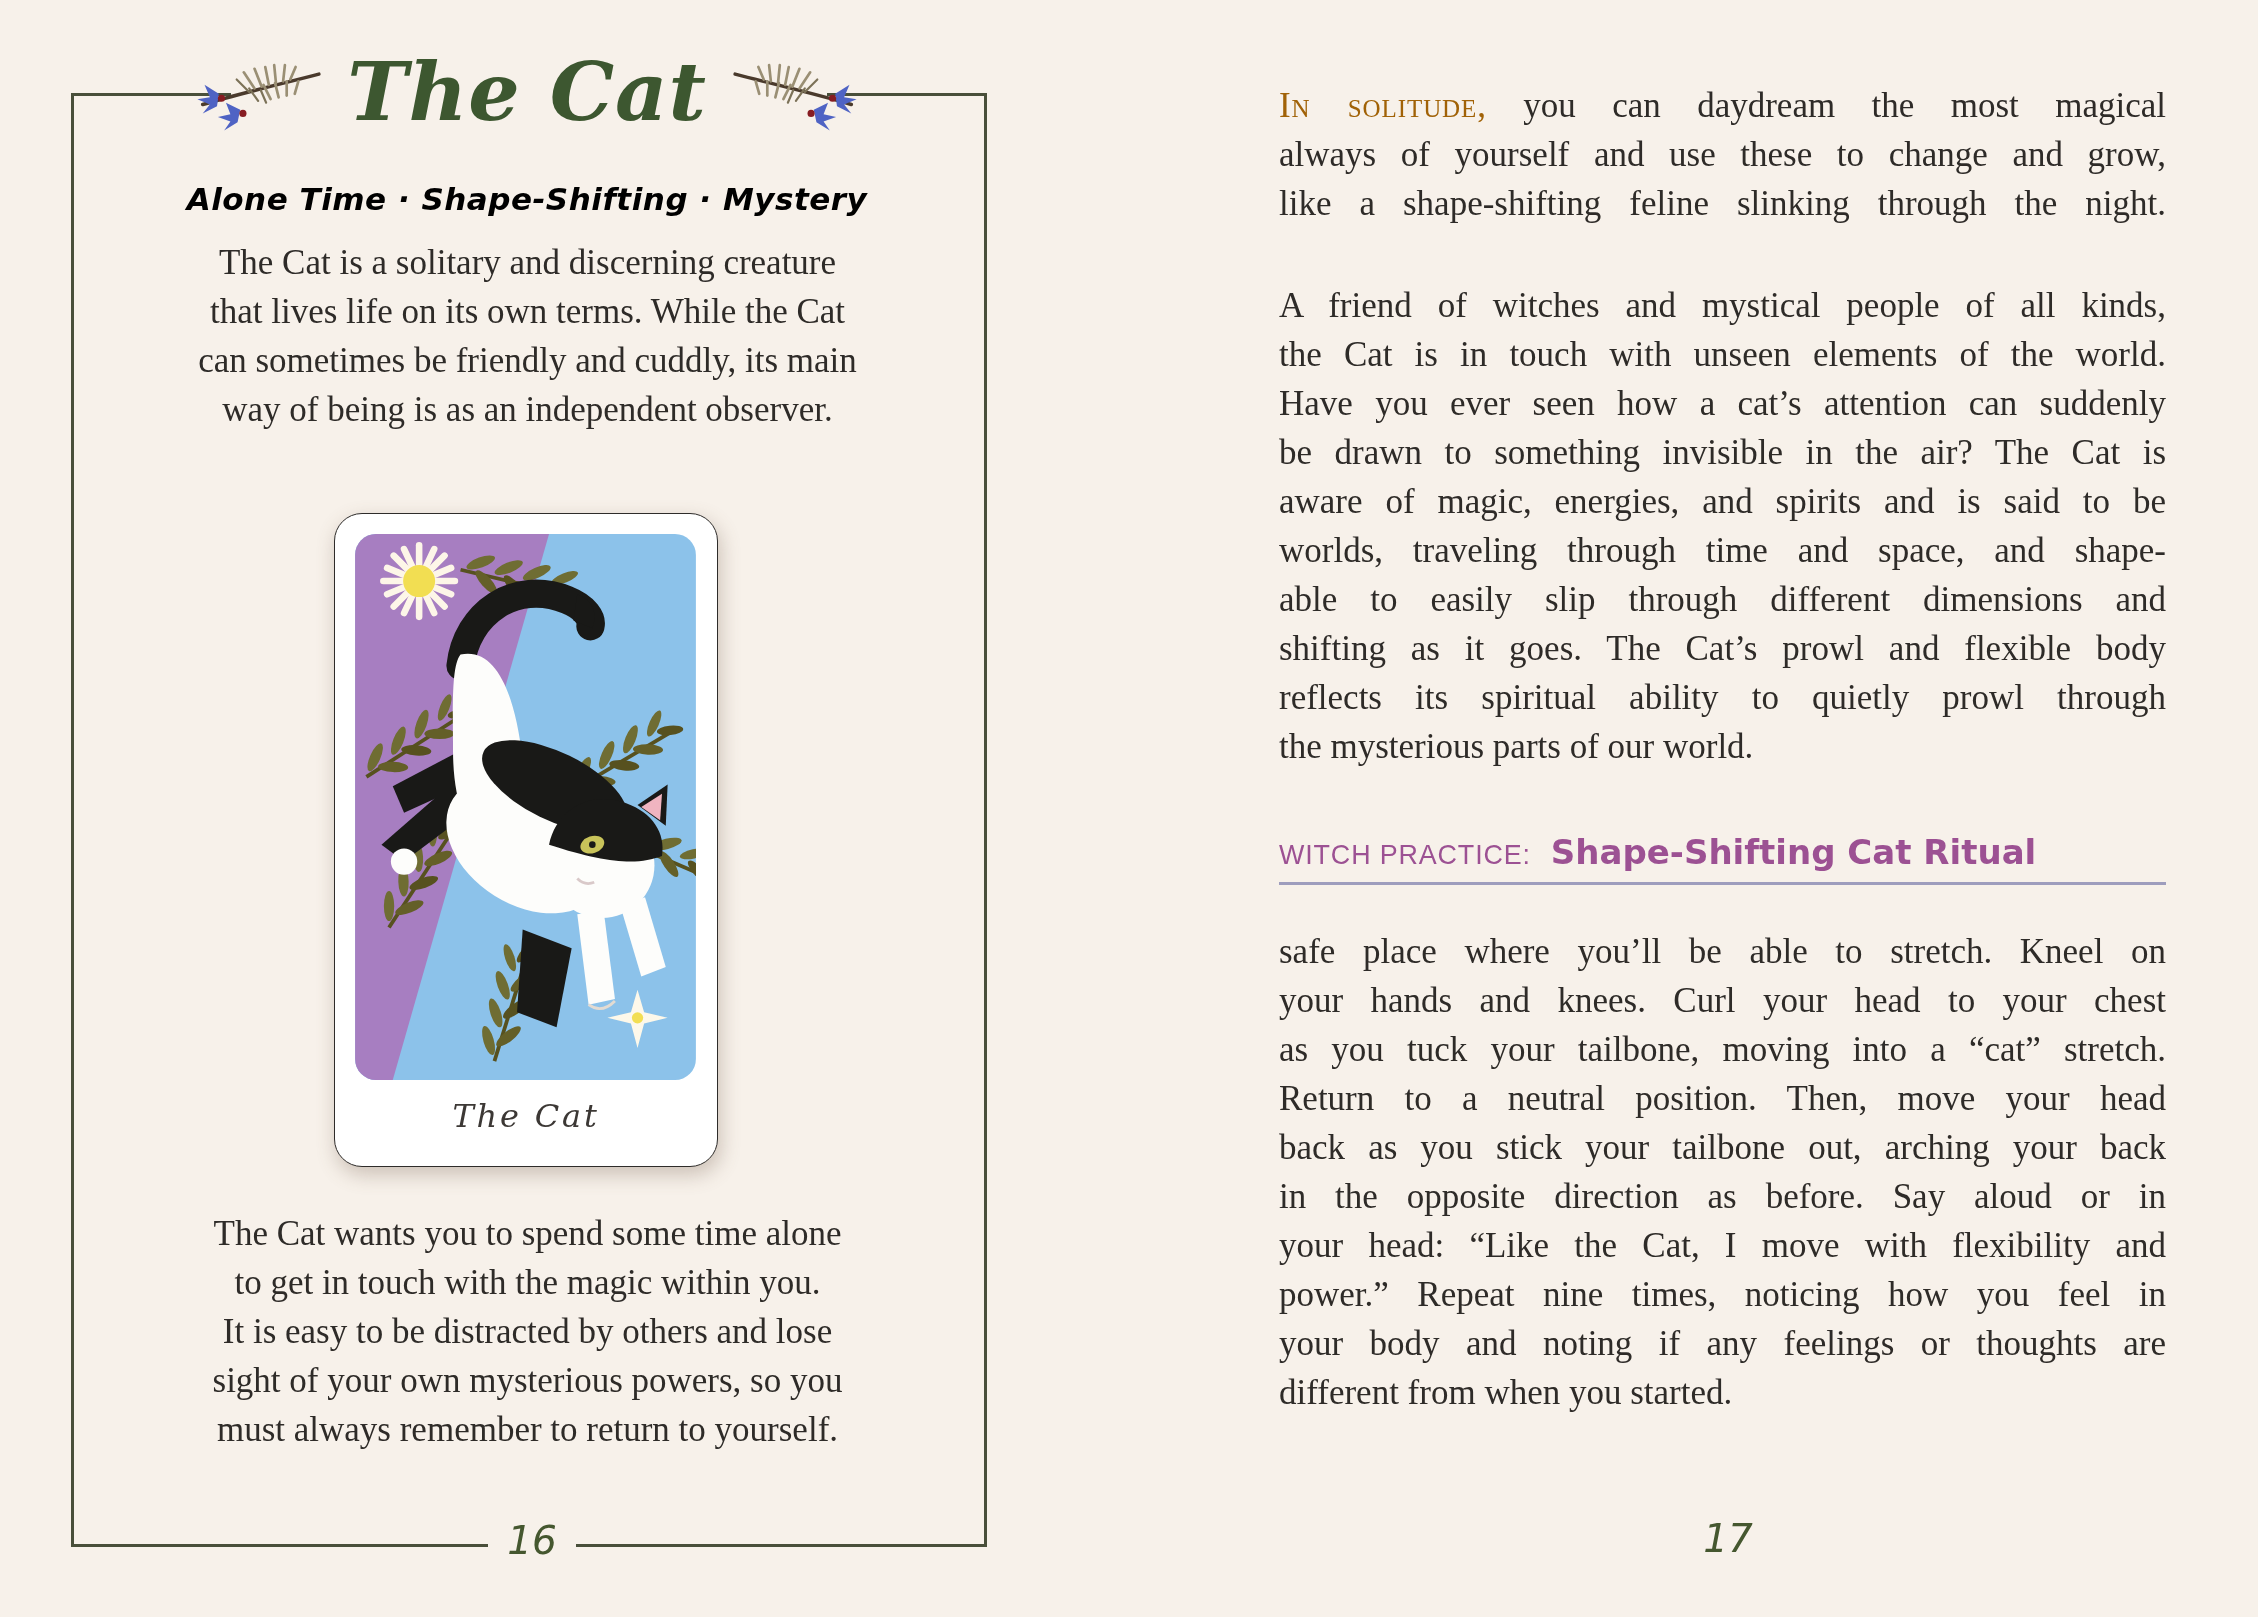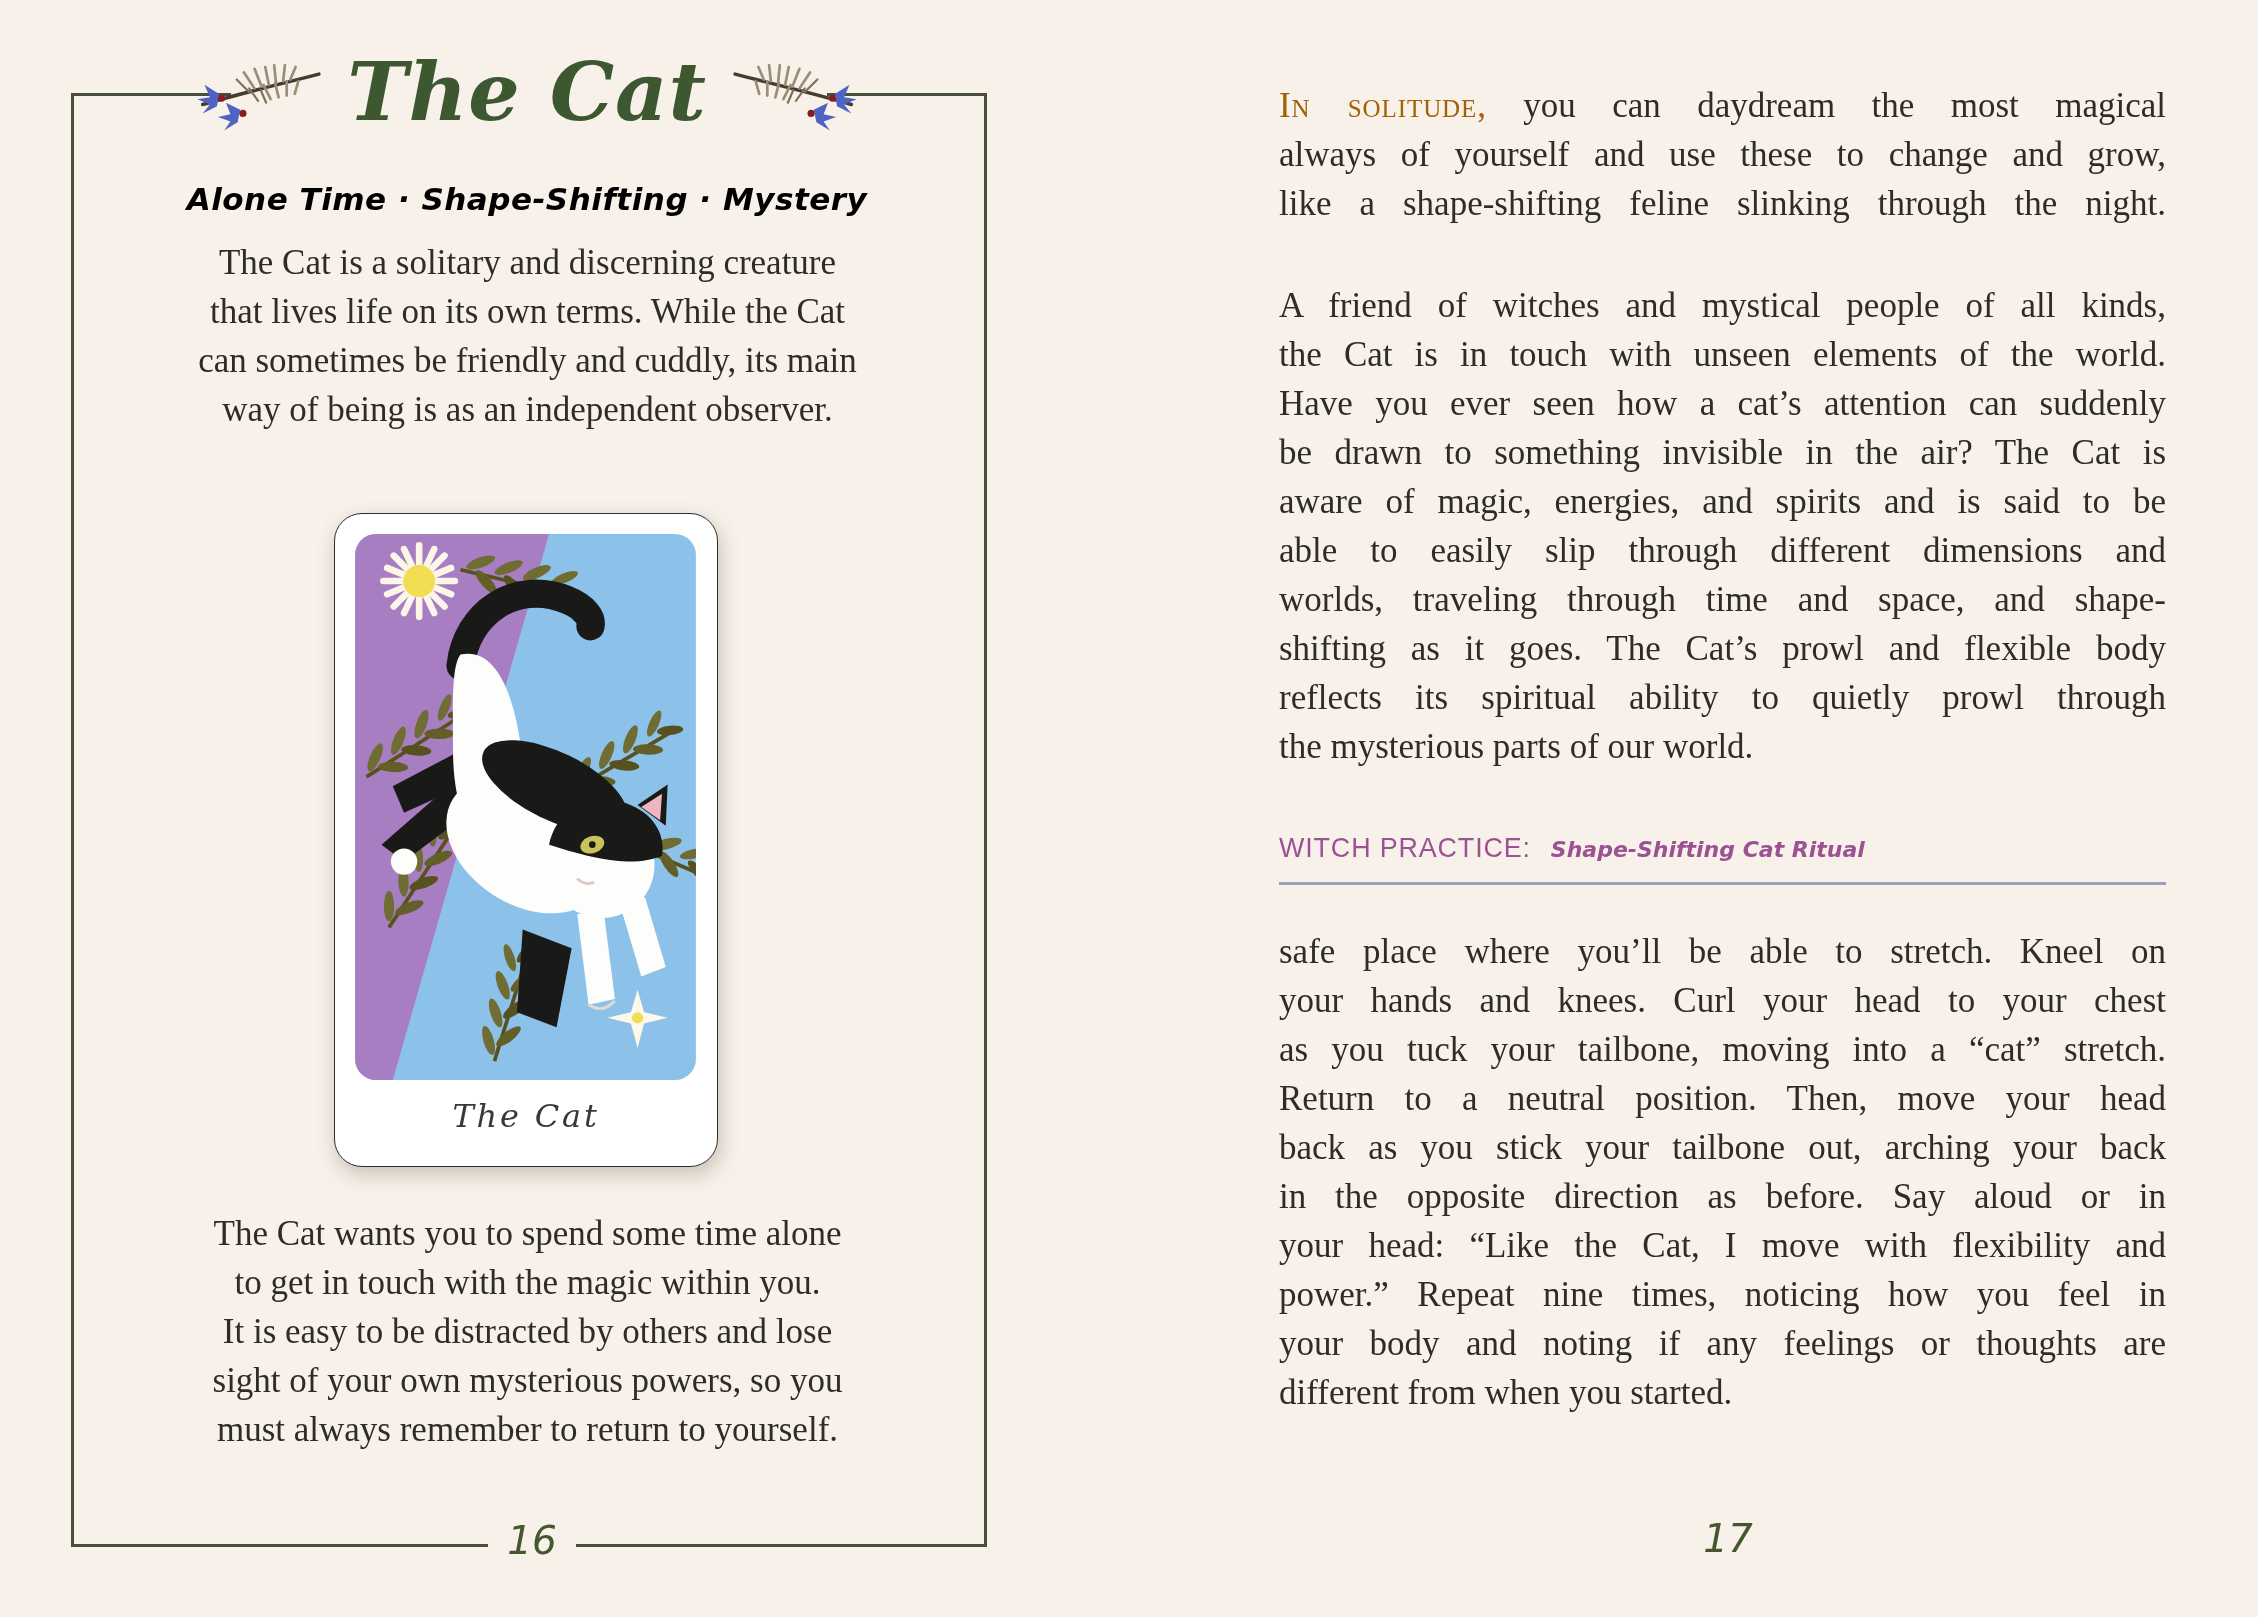--- a/index.html
+++ b/index.html
@@ -88,22 +88,22 @@
     color:#a16207;letter-spacing:0.9px;
   }
   .practice-label{
     font-family:"Liberation Sans", sans-serif;
     font-size:28px;color:#9c5193;letter-spacing:0.9px;
     display:inline-block;transform:scaleX(.96);transform-origin:left center;
     vertical-align:baseline;
   }
   .practice-title{
     font-family:"DejaVu Sans", sans-serif;
-    font-style:italic;font-weight:700;
-    font-size:22px;color:#9c5193;margin-left:9.4px;text-align:center;
+    font-weight:700;
+    font-size:34px;color:#9c5193;margin-left:9.4px;text-align:center;
   }
 </style>
 </head>
 <body>
 
 <section class="page" id="page-left">
 
   <div class="fl" style="left:71px;top:93px;width:160px;height:2.8px;"></div>
   <div class="fl" style="left:827px;top:93px;width:160px;height:2.8px;"></div>
   <div class="fl" style="left:71px;top:93px;width:2.8px;height:1454px;"></div>
@@ -276,22 +276,22 @@
     <div class="jl">always of yourself and use these to change and grow,</div>
     <div class="jl">like a shape-shifting feline slinking through the night.</div>
   </div>
 
   <div class="col" id="r-para2">
     <div class="jl">A friend of witches and mystical people of all kinds,</div>
     <div class="jl">the Cat is in touch with unseen elements of the world.</div>
     <div class="jl">Have you ever seen how a cat’s attention can suddenly</div>
     <div class="jl">be drawn to something invisible in the air? The Cat is</div>
     <div class="jl">aware of magic, energies, and spirits and is said to be</div>
+    <div class="jl">worlds, traveling through time and space, and shape-</div>
     <div class="jl">able to easily slip through different dimensions and</div>
-    <div class="jl">worlds, traveling through time and space, and shape-</div>
     <div class="jl">shifting as it goes. The Cat’s prowl and flexible body</div>
     <div class="jl">reflects its spiritual ability to quietly prowl through</div>
     <div class="jl short">the mysterious parts of our world.</div>
   </div>
 
   <div class="col" id="r-heading">
     <span class="practice-label">WITCH PRACTICE:</span><span class="practice-title">Shape-Shifting Cat Ritual</span>
   </div>
   <div id="r-rule"></div>
 

